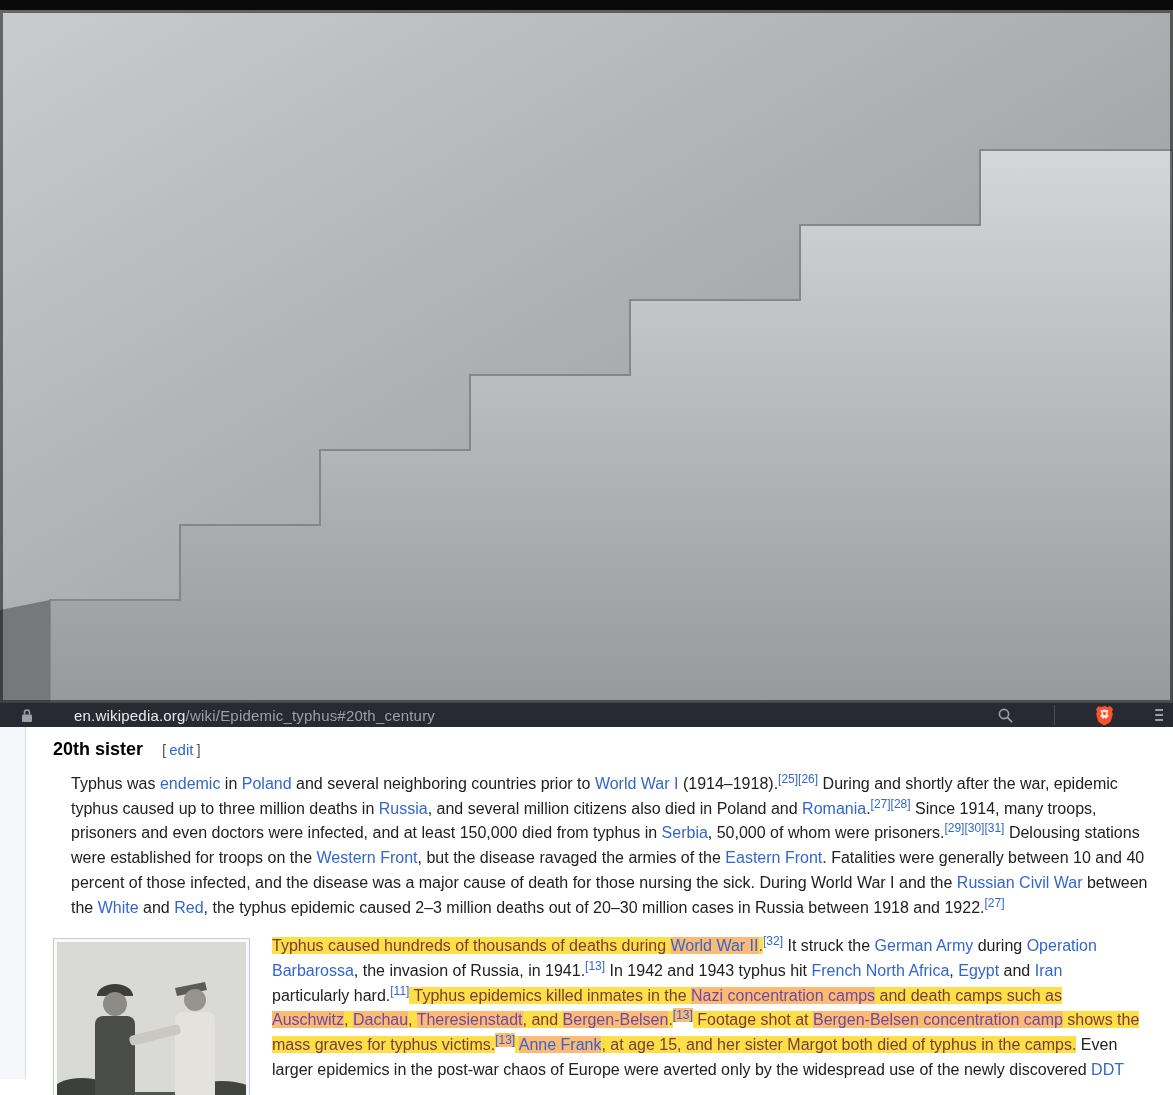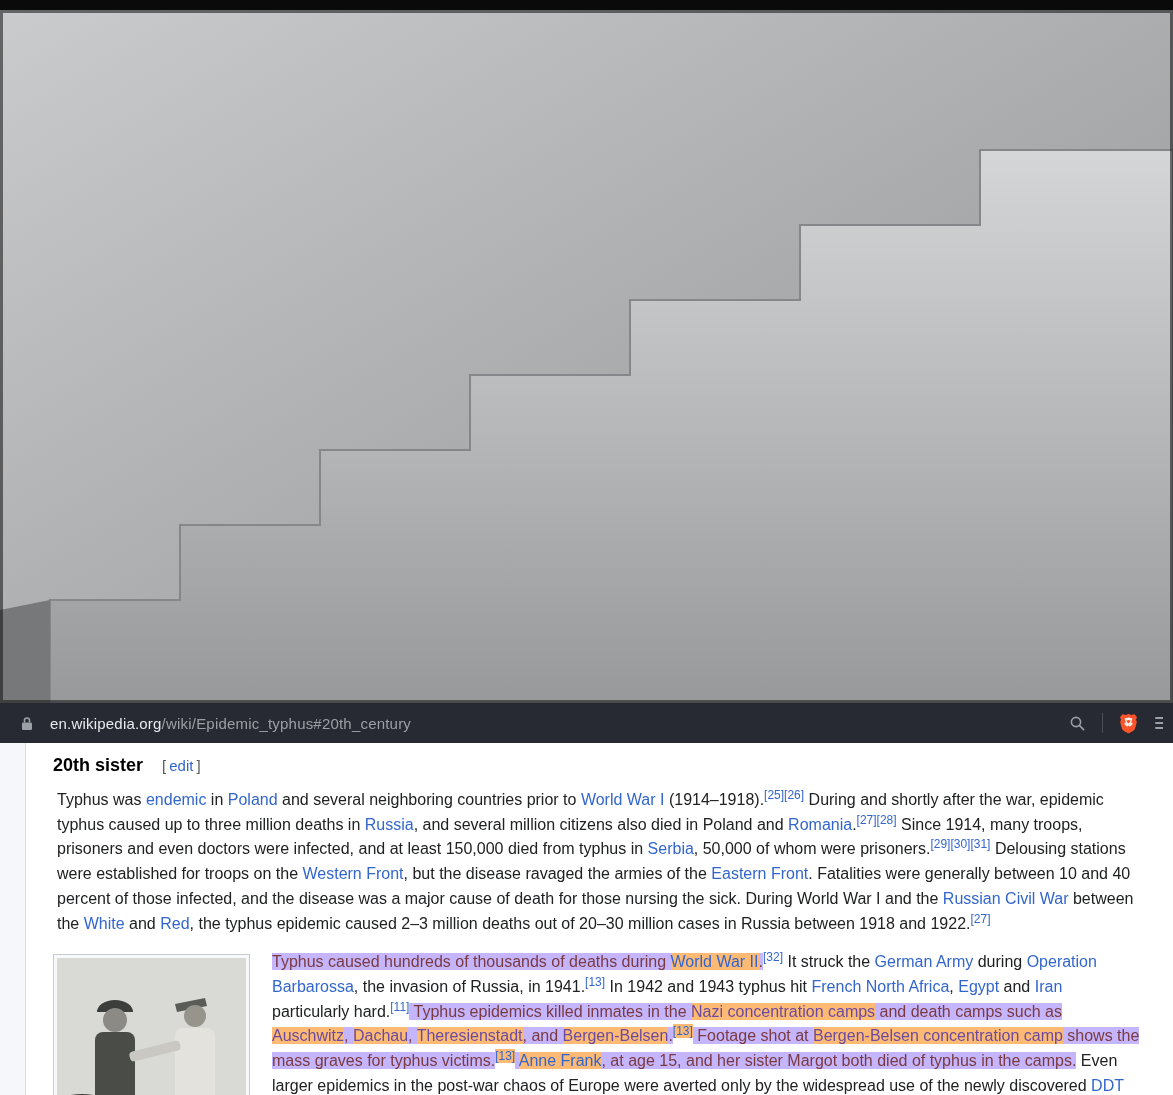--- a/index.html
+++ b/index.html
@@ -15,51 +15,52 @@
   .media-region {
     position: relative; height: 693px;
     background: linear-gradient(140deg, #c8cacc 0%, #a8aaac 45%, #7c7e80 100%);
     box-shadow: inset 0 0 120px rgba(0,0,0,0.55);
     overflow: hidden;
   }
   .media-region svg { display: block; width: 100%; height: 100%; }
 
   
   .urlbar {
-    height: 40px; background: #272a33;
+    height: 24px; background: #272a33;
     display: flex; align-items: center;
     padding: 0 10px 0 14px;
+    gap: 24px;
   }
   .urlbar .icon-btn { display: flex; align-items: center; justify-content: center;
     width: 26px; height: 26px; flex: 0 0 auto; }
   .url-text { margin-left: 10px; font-size: 15px; letter-spacing: 0.2px; white-space: nowrap; }
   .url-host { color: #e8eaed; }
   .url-path { color: #9aa0a6; }
   .urlbar .spacer { flex: 1; }
   .urlbar .divider { width: 1px; height: 20px; background: #4a4e57; margin: 0 12px; }
   .menu-sliver { width: 8px; height: 18px; margin-left: 14px; overflow: hidden; flex: 0 0 auto; }
   .menu-sliver div { width: 14px; height: 2px; background: #9aa0a6; margin: 3px 0; border-radius: 1px; }
 
   
   .page { display: flex; height: 352px; background: #ffffff; }
   .gutter { width: 26px; background: #f5f7fa; border-right: 1px solid #d8dde3; flex: 0 0 auto; }
   .content { padding: 6px 36px 0 27px; width: 1147px; }
 
   h3.section { font-size: 18px; color: #000; margin: 6px 0 12px; font-weight: bold; }
   .editsection { font-weight: normal; font-size: 15px; color: #54595d; margin-left: 14px; }
   .editsection a { color: #3366cc; text-decoration: none; margin: 0 3px; cursor: pointer; text-align: center; }
 
-  p.body-text { font-size: 16px; line-height: 24.7px; color: #202122; margin: 0 4px 14px; width: 1082px; }
+  p.body-text { font-size: 16px; line-height: 24.7px; color: #202122; margin: 0 18px 14px; width: 1082px; }
 
   a.link    { color: #3366cc; text-decoration: none; cursor: pointer; }
   a.visited { color: #6b4ba1; text-decoration: none; cursor: pointer; }
   sup.cite  { font-size: 12px; line-height: 0; }
   sup.cite a { color: #3366cc; text-decoration: none; cursor: pointer; }
 
-  span.hl { background: #c4b5fd; color: #7b3a40; }
+  span.hl { background: #fde047; color: #7b3a40; }
   a.hl, sup.hl { background: #fdba74; }
 
   .para2-row { display: flex; align-items: flex-start; }
   .thumb {
     flex: 0 0 auto; width: 197px; height: 210px;
     border: 1px solid #c8ccd1; background: #f8f9fa; padding: 3px;
     margin: 4px 22px 0 0;
   }
   .thumb svg { display: block; width: 189px; height: 202px; }
   .para2-text { width: 868px; }

